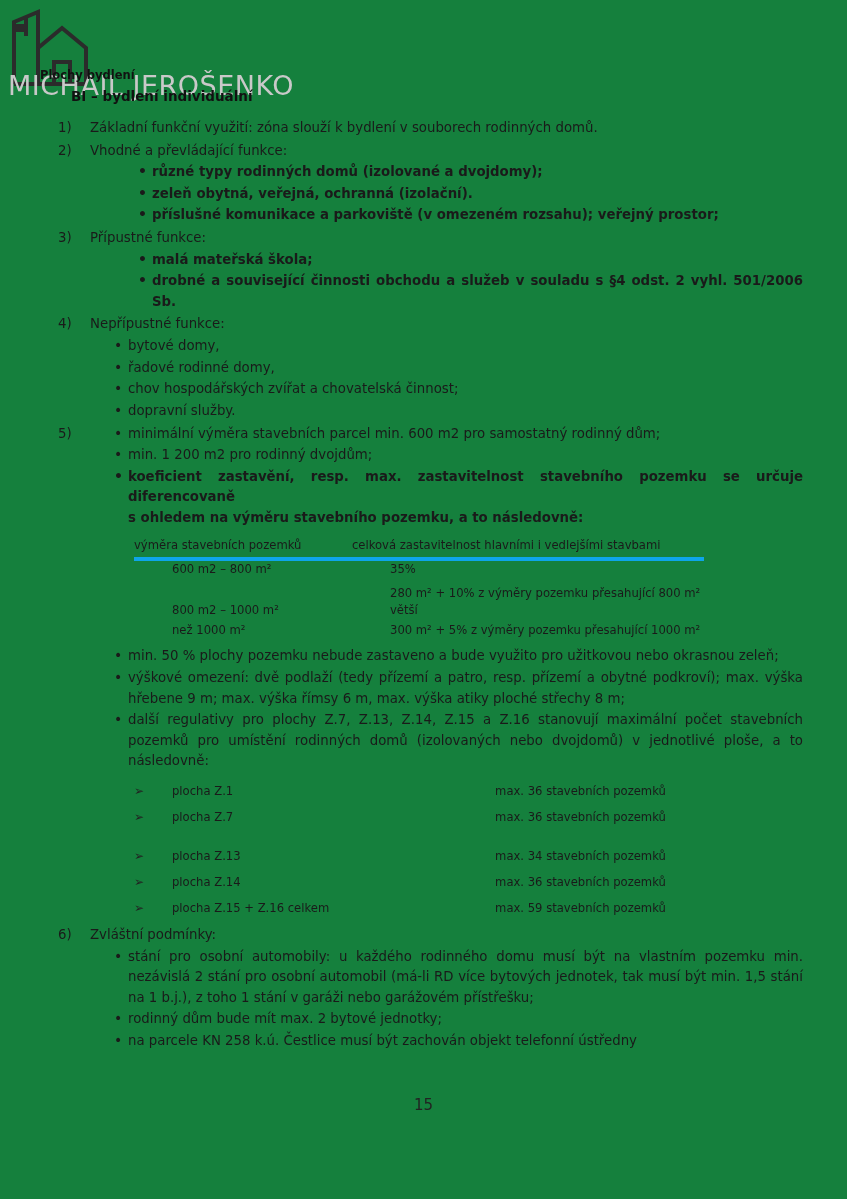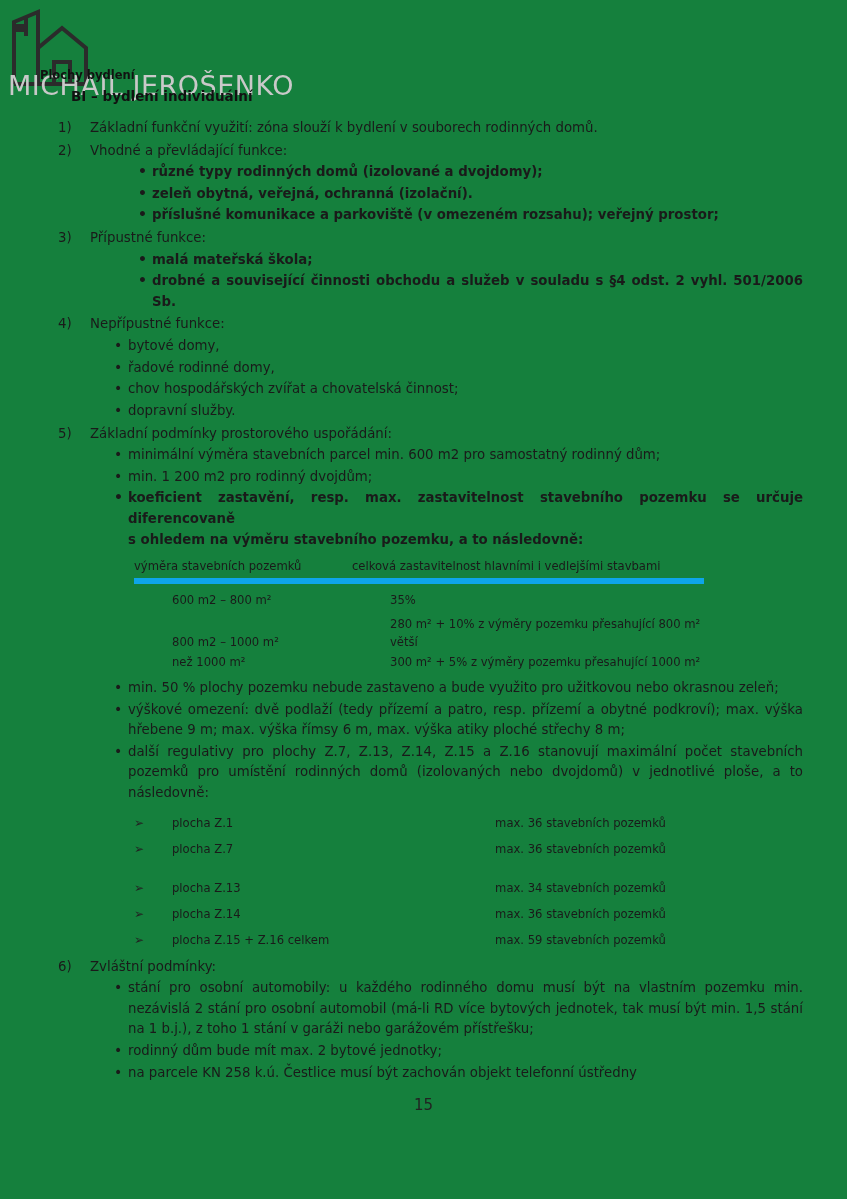--- a/index.html
+++ b/index.html
@@ -107,23 +107,23 @@
   }
   li.b { font-weight: bold; }
 
   
   .coef-block {
     margin: 8px 0 6px 44px;
     width: 570px;
     font-size: 11.6px;
   }
   .coef-head {
-    border-bottom: 6px solid #0ea5e9;
+    border-bottom: 4px solid #0ea5e9;
     padding-bottom: 2px;
-    margin-bottom: 8px;
+    margin-bottom: 0;
     display: flex;
   }
   .coef-head .c1 { width: 218px; }
   .coef-head .c2 { flex: 1; }
   .coef-row {
     display: flex;
     margin-bottom: 6px;
     align-items: flex-end;
   }
   .coef-row .c1 { width: 218px; padding-left: 38px; }
@@ -218,21 +218,20 @@
       <ul class="bul">
         <li>bytové domy,</li>
         <li>řadové rodinné domy,</li>
         <li>chov hospodářských zvířat a chovatelská činnost;</li>
         <li>dopravní služby.</li>
       </ul>
     </div>
 
     <div class="numitem">
       <span class="num">5)</span>
-      <span class="numtext">Základní podmínky prostorového uspořádání:</span>
 
       <ul class="bul">
         <li>minimální výměra stavebních parcel              min. 600 m2 pro samostatný rodinný dům;</li>
         <li>min. 1 200 m2 pro rodinný dvojdům;</li>
         <li class="b">
           <span class="tight-line">koeficient zastavění, resp. max. zastavitelnost stavebního pozemku se určuje diferencovaně</span>
           <span class="tight-line">s ohledem na výměru stavebního pozemku, a to následovně:</span>
         </li>
       </ul>
 

